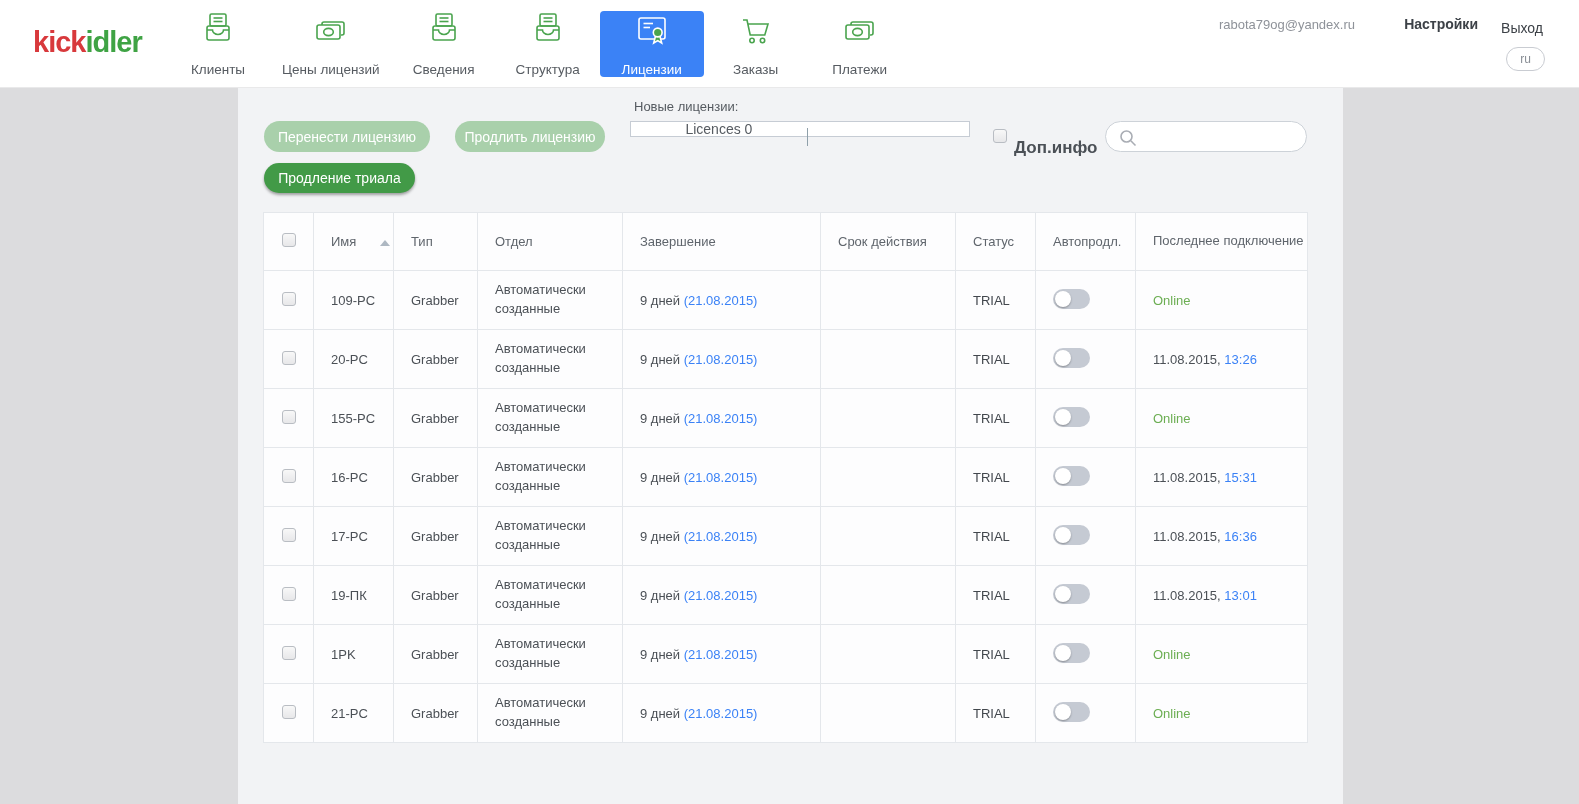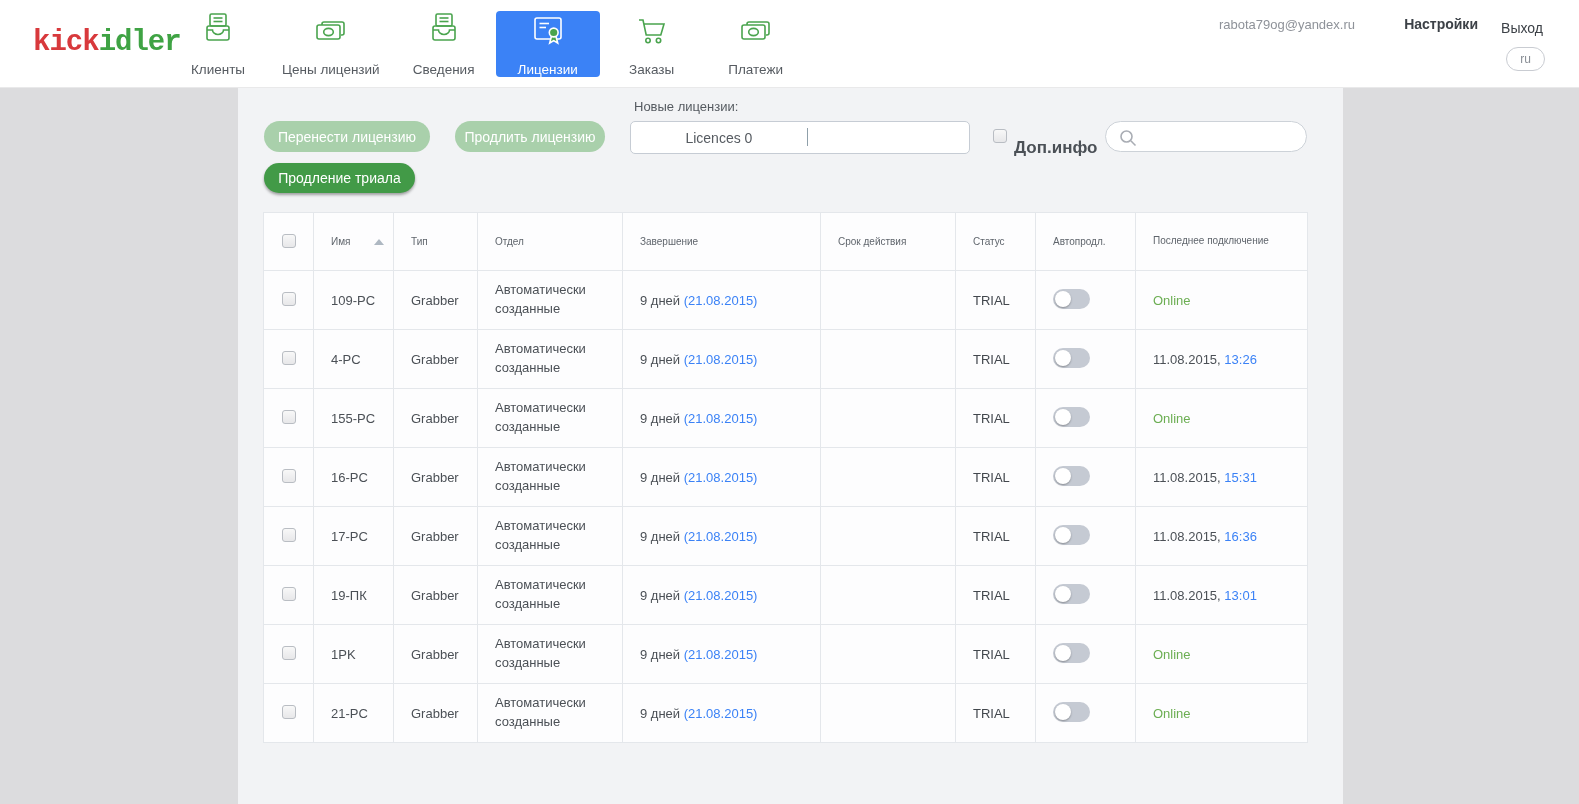--- a/index.html
+++ b/index.html
@@ -3,21 +3,21 @@
 <meta charset="utf-8">
 <style>
   * { margin:0; padding:0; box-sizing:border-box; }
   html,body { width:1579px; height:804px; overflow:hidden;
     font-family:"Liberation Sans", sans-serif; background:#dcdcde; }
 
   
   .topbar { position:absolute; left:0; top:0; width:1579px; height:88px;
     background:#ffffff; border-bottom:1px solid #e9e9ea; z-index:5; }
   .logo { position:absolute; left:33px; top:26px; font-size:29px; font-weight:bold;
-    letter-spacing:-1px; cursor:pointer;font-family:Liberation Mono, monospace; }
+    letter-spacing:-1px; cursor:pointer; }
   .logo .kick { color:#d8393c; }
   .logo .idler { color:#3fa344; }
 
   .nav { position:absolute; left:166px; top:0; height:88px; display:flex; align-items:center; }
   .nav-item { height:66px; min-width:104px; padding:0 12px; border-radius:4px;
     display:flex; flex-direction:column; align-items:center; justify-content:space-between;
     cursor:pointer; }
   .nav-item .nav-icon { height:36px; display:flex; align-items:flex-end; justify-content:center; }
   .nav-item .nav-label { font-size:13.5px; color:#565b61; margin-top:5px; white-space:nowrap; }
   .nav-item svg { stroke:#4aa44e; fill:none; stroke-width:1.6; }
@@ -41,22 +41,22 @@
 
   .btn { border:none; border-radius:16px; color:#ffffff; font-size:14px;
     font-family:"Liberation Sans", sans-serif; cursor:pointer; }
   .btn-pale { background:#a9d0ab; }
   .btn-transfer { position:absolute; left:26px; top:33px; width:166px; height:31px; }
   .btn-extend   { position:absolute; left:217px; top:33px; width:150px; height:31px; }
   .btn-trial    { position:absolute; left:26px; top:75px; width:151px; height:30px;
     background:#429a47; box-shadow:0 2px 3px rgba(0,0,0,0.35); }
 
   .newlic-label { position:absolute; left:396px; top:11px; font-size:13px; color:#555a60; }
-  .newlic-box { position:absolute; left:392px; top:33px; width:340px; height:33px;
-    background:#ffffff; border:1px solid #c6ccd4; border-radius:5px; cursor:text; }
+  .newlic-box { position:absolute; left:392px; top:33px; width:340px; height:16px;
+    background:#ffffff; border:1px solid #c6ccd4; border-radius:0; cursor:text; }
   .newlic-value { position:absolute; left:0; top:0; width:52%; height:100%;
     display:flex; align-items:center; justify-content:center;
     font-size:14px; color:#565b61; }
   .newlic-caret { position:absolute; left:52%; top:6px; width:1px; height:18px; background:#8fa0aa; }
 
   .extra-check { position:absolute; left:755px; top:41px; }
   .extra-label { position:absolute; left:776px; top:50px; font-size:17px; color:#4b5056;font-weight:bold; }
 
   .checkbox { width:14px; height:14px; border:1px solid #b9bdc3; border-radius:3px;
     background:linear-gradient(#f8f8f8,#e7e7e9); cursor:pointer; display:inline-block; }
@@ -66,21 +66,21 @@
   .search-box svg { position:absolute; left:12px; top:6px; stroke:#a9adb4; fill:none; stroke-width:1.6; }
   .search-input { position:absolute; left:36px; top:1px; width:158px; height:27px;
     border:none; outline:none; background:transparent; font-size:13px;
     font-family:"Liberation Sans", sans-serif; color:#4b5056; }
 
   
   .lic-table { position:absolute; left:25px; top:124px; width:1044px;
     border-collapse:collapse; table-layout:fixed; background:#fdfdfe; }
   .lic-table th, .lic-table td { border:1px solid #e4e7eb; font-weight:normal;
     text-align:left; vertical-align:middle; }
-  .lic-table th { height:58px; font-size:10px; color:#5f656c; padding-left:17px;
+  .lic-table th { height:58px; font-size:13px; color:#5f656c; padding-left:17px;
     background:#fdfdfe; }
   .lic-table td { height:59px; font-size:13px; color:#4b5056; padding-left:17px; }
   .lic-table th.c-check, .lic-table td.c-check { padding-left:0; text-align:center; }
   .sort-arrow { display:inline-block; width:0; height:0; margin-left:24px;
     border-left:5px solid transparent; border-right:5px solid transparent;
     border-bottom:6px solid #aeb8c2; vertical-align:middle; cursor:pointer; }
   .muted { color:#3b82f6; }
   .online { color:#6cae53; }
   .dept { line-height:1.45; }
   .status { color:#42474d; }
@@ -125,20 +125,32 @@
         <span class="nav-icon">
           <svg width="34" height="36" viewBox="0 0 34 36">
             <rect x="9" y="3" width="16" height="12" rx="1.5"></rect>
             <line x1="12.5" y1="7" x2="21.5" y2="7"></line>
             <line x1="12.5" y1="10.5" x2="21.5" y2="10.5"></line>
             <rect x="6" y="15" width="22" height="14" rx="2"></rect>
             <path d="M6 19 h5.5 a5.5 4.5 0 0 0 11 0 H28"></path>
           </svg>
         </span>
         <span class="nav-label">Сведения</span>
+      </div>
+      <div class="nav-item">
+        <span class="nav-icon">
+          <svg width="34" height="36" viewBox="0 0 34 36">
+            <rect x="9" y="3" width="16" height="12" rx="1.5"></rect>
+            <line x1="12.5" y1="7" x2="21.5" y2="7"></line>
+            <line x1="12.5" y1="10.5" x2="21.5" y2="10.5"></line>
+            <rect x="6" y="15" width="22" height="14" rx="2"></rect>
+            <path d="M6 19 h5.5 a5.5 4.5 0 0 0 11 0 H28"></path>
+          </svg>
+        </span>
+        <span class="nav-label">Структура</span>
       </div>
       <div class="nav-item active">
         <span class="nav-icon">
           <svg width="36" height="34" viewBox="0 0 36 34">
             <rect x="5" y="5" width="26" height="21" rx="2"></rect>
             <line x1="9.5" y1="10.5" x2="19" y2="10.5"></line>
             <line x1="9.5" y1="14.5" x2="16" y2="14.5"></line>
             <g>
               <path d="M21.5 23 l-1.8 7 l4-2.4 l4 2.4 l-1.8-7" fill="#4aa44e"></path>
               <circle cx="23.7" cy="19.5" r="4.4" fill="#4aa44e"></circle>
@@ -236,21 +248,21 @@
             <div class="dept">Автоматически<br>созданные</div>
           </td>
           <td>9 дней <span class="muted">(21.08.2015)</span></td>
           <td></td>
           <td><span class="status">TRIAL</span></td>
           <td><span class="toggle"><span class="knob"></span></span></td>
           <td><span class="online">Online</span></td>
         </tr>
         <tr>
           <td class="c-check"><span class="checkbox"></span></td>
-          <td>4-PC</td>
+          <td>20-PC</td>
           <td>Grabber</td>
           <td>
             <div class="dept">Автоматически<br>созданные</div>
           </td>
           <td>9 дней <span class="muted">(21.08.2015)</span></td>
           <td></td>
           <td><span class="status">TRIAL</span></td>
           <td><span class="toggle"><span class="knob"></span></span></td>
           <td><span>11.08.2015,</span> <span class="muted">13:26</span></td>
         </tr>

